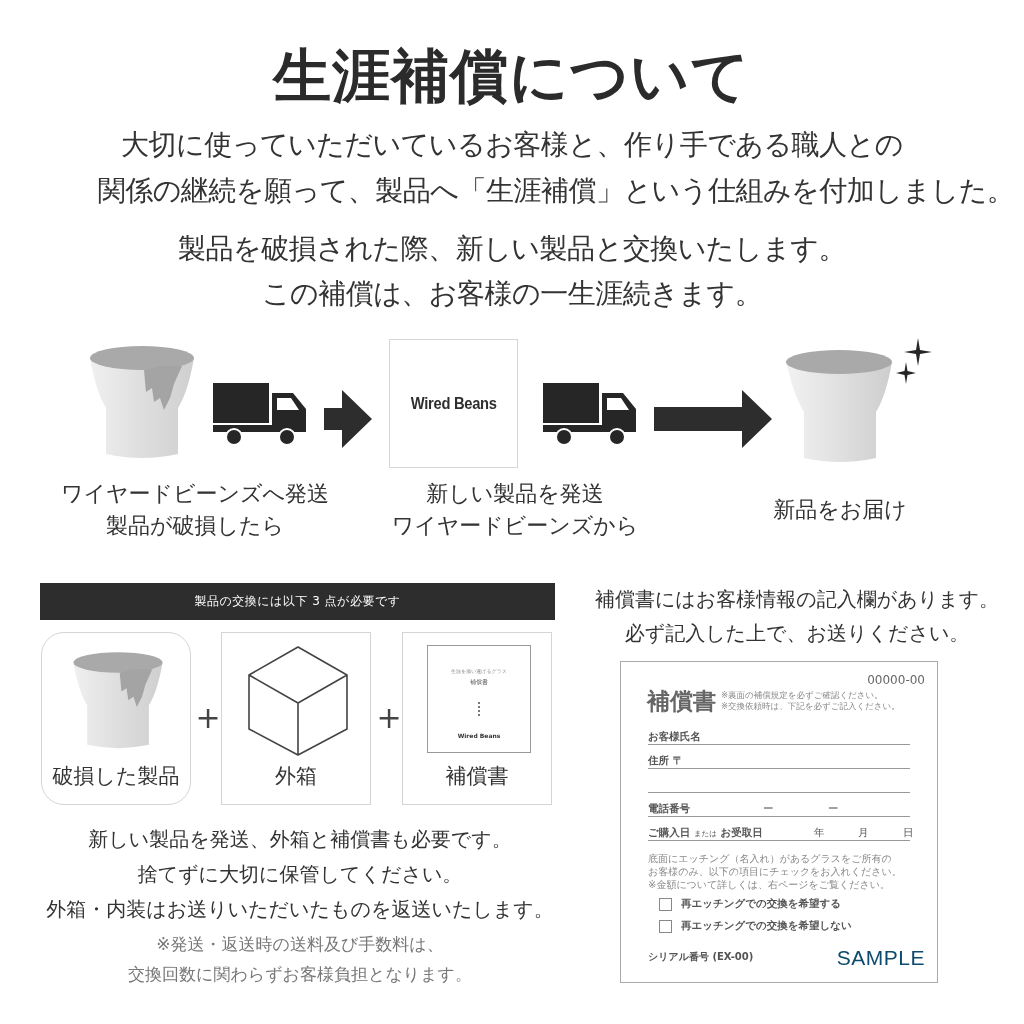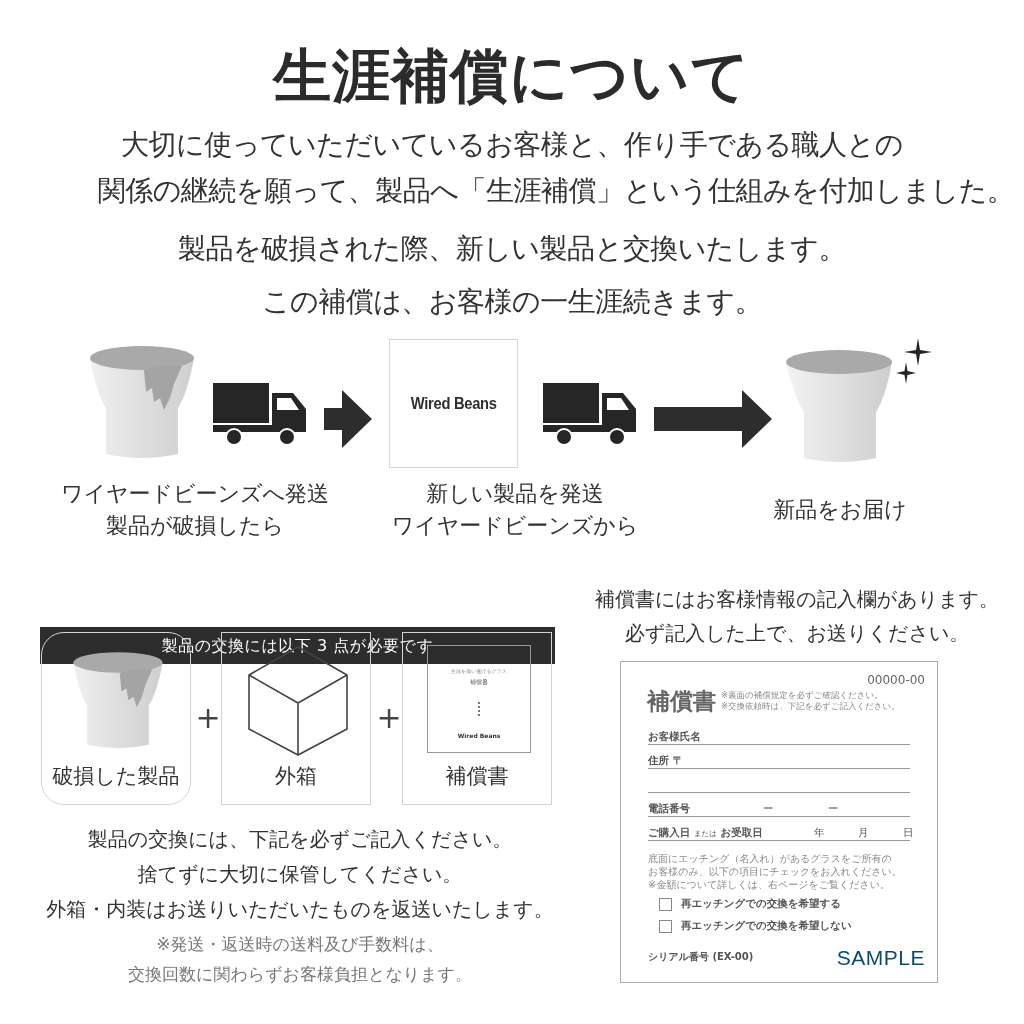--- a/index.html
+++ b/index.html
@@ -10,21 +10,21 @@
   .abs { position: absolute; }
   .center { text-align: center; }
   #title {
     left: 0; width: 1024px; top: 38px; font-size: 58px; font-weight: bold; letter-spacing: 1px; color: #2b2b2b;
   }
   .intro { left: 0; width: 1024px; font-size: 28px; color: #333; letter-spacing: -0.5px; }
   .flow-label { font-size: 22px; color: #333; line-height: 32px; }
   .wb-box { left: 389px; top: 339px; width: 129px; height: 129px; border: 1px solid #d6d6d6; box-sizing: border-box; display: flex; align-items: center; justify-content: center; }
   .wb-logo { font-family: "Liberation Sans", sans-serif; font-weight: bold; font-size: 16px; color: #2f2f2f; letter-spacing: -0.3px; transform: scaleX(0.92); }
 
-  #banner { left: 40px; top: 583px; width: 515px; height: 37px; background: #2d2d2d; color: #fff; font-size: 16px; line-height: 37px; text-align: center; letter-spacing: 0.5px; margin-top: 44px; }
+  #banner { left: 40px; top: 583px; width: 515px; height: 37px; background: #2d2d2d; color: #fff; font-size: 12px; line-height: 37px; text-align: center; letter-spacing: 0.5px; }
   .req-box { top: 632px; width: 150px; height: 173px; border: 1px solid #d4d4d4; box-sizing: border-box; }
   .req-label { position: absolute; left: 0; right: 0; bottom: 14px; text-align: center; font-size: 21px; color: #333; }
   .plus { font-size: 30px; color: #444; top: 700px; width: 26px; text-align: center; }
   .mini-doc { position: absolute; left: 24px; top: 12px; width: 104px; height: 108px; border: 1px solid #999; box-sizing: border-box; }
   .mini-doc .l1 { position: absolute; top: 22px; left: 0; right: 0; text-align: center; font-size: 5px; color: #888; }
   .mini-doc .l2 { position: absolute; top: 32px; left: 0; right: 0; text-align: center; font-size: 6px; color: #555; }
   .mini-doc .dots { position: absolute; top: 56px; left: 50%; width: 2px; height: 14px; margin-left: -1px; border-left: 2px dotted #777; }
   .mini-doc .l3 { position: absolute; top: 86px; left: 0; right: 0; text-align: center; font-size: 6px; font-weight: bold; color: #333; }
 
   .bottom-note { left: 30px; width: 540px; font-size: 20px; color: #333; text-align: center; }
@@ -44,21 +44,21 @@
   #form .serial-label { position: absolute; left: 27px; top: 288px; font-size: 10px; color: #555; font-weight: bold; }
   #form .sample { position: absolute; right: 12px; top: 284px; font-size: 21px; color: #0c4a6e; letter-spacing: 0.5px; font-family: "Liberation Sans", sans-serif; }
 </style>
 </head>
 <body>
 
 <div id="title" class="abs center">生涯補償について</div>
 <div class="abs intro center" style="top:126px;">大切に使っていただいているお客様と、作り手である職人との</div>
 <div class="abs intro center" style="top:172px;padding-left:44px;">関係の継続を願って、製品へ「生涯補償」という仕組みを付加しました。</div>
 <div class="abs intro center" style="top:230px;">製品を破損された際、新しい製品と交換いたします。</div>
-<div class="abs intro center" style="top:275px;margin-top:8px;">この補償は、お客様の一生涯続きます。</div>
+<div class="abs intro center" style="top:275px;">この補償は、お客様の一生涯続きます。</div>
 
 <svg class="abs" style="left:86px;top:344px;" width="112" height="118" viewBox="0 0 112 118">
   <defs>
     <linearGradient id="cupg" x1="0" x2="1">
       <stop offset="0" stop-color="#f0f0f0"></stop>
         <stop offset="0.5" stop-color="#dedede"></stop>
         <stop offset="1" stop-color="#cfcfcf"></stop>
     </linearGradient>
   </defs>
   <path d="M4 14 Q10 48 20 64 L20 110 Q56 118 92 110 L92 64 Q102 48 108 14 Z" fill="url(#cupg)"></path>
@@ -148,21 +148,21 @@
 <div class="abs req-box" style="left:402px;">
   <div class="mini-doc">
     <div class="l1">生涯を添い遂げるグラス</div>
     <div class="l2">補償書</div>
     <div class="dots"></div>
     <div class="l3">Wired Beans</div>
   </div>
   <div class="req-label">補償書</div>
 </div>
 
-<div class="abs bottom-note" style="top:826px;">製品の交換には、下記を必ずご記入ください。</div>
+<div class="abs bottom-note" style="top:826px;">新しい製品を発送、外箱と補償書も必要です。</div>
 <div class="abs bottom-note" style="top:861px;">捨てずに大切に保管してください。</div>
 <div class="abs bottom-note" style="top:896px;">外箱・内装はお送りいただいたものを返送いたします。</div>
 <div class="abs bottom-small" style="top:933px;">※発送・返送時の送料及び手数料は、</div>
 <div class="abs bottom-small" style="top:963px;">交換回数に関わらずお客様負担となります。</div>
 
 <div class="abs right-note" style="top:586px;">補償書にはお客様情報の記入欄があります。</div>
 <div class="abs right-note" style="top:620px;">必ず記入した上で、お送りください。</div>
 
 <div id="form" class="abs">
   <div class="serial-top">00000-00</div>

